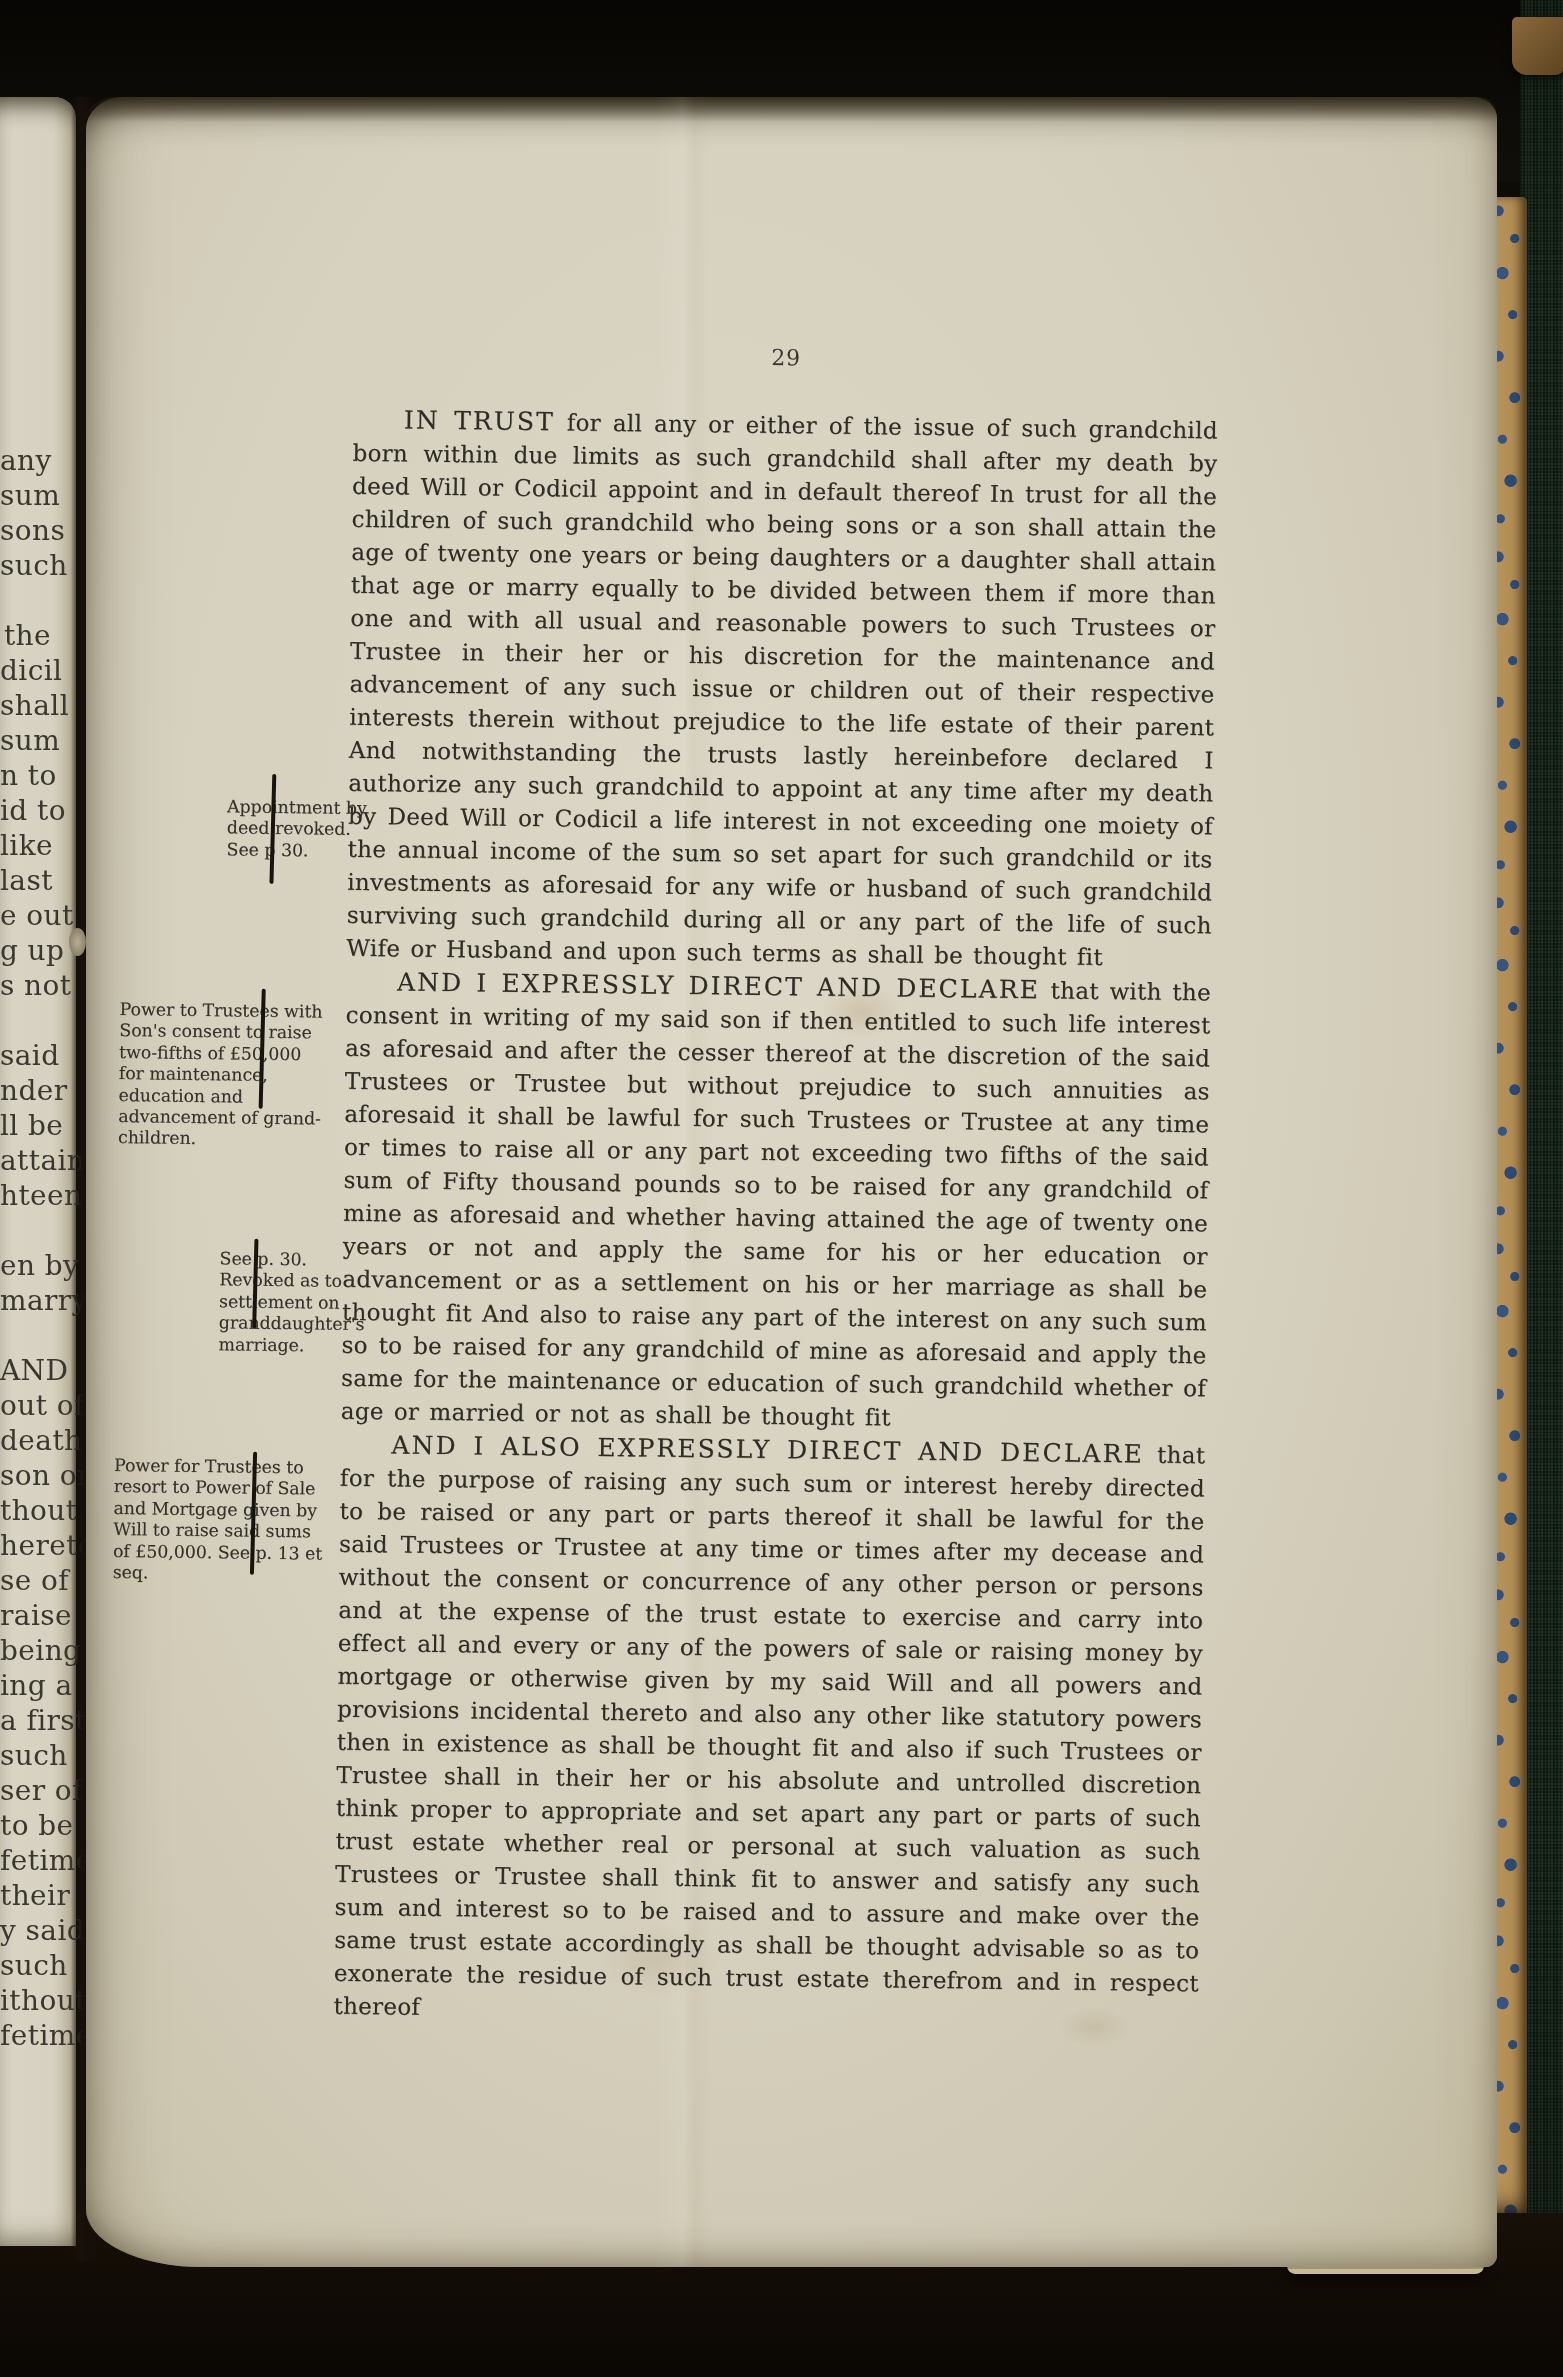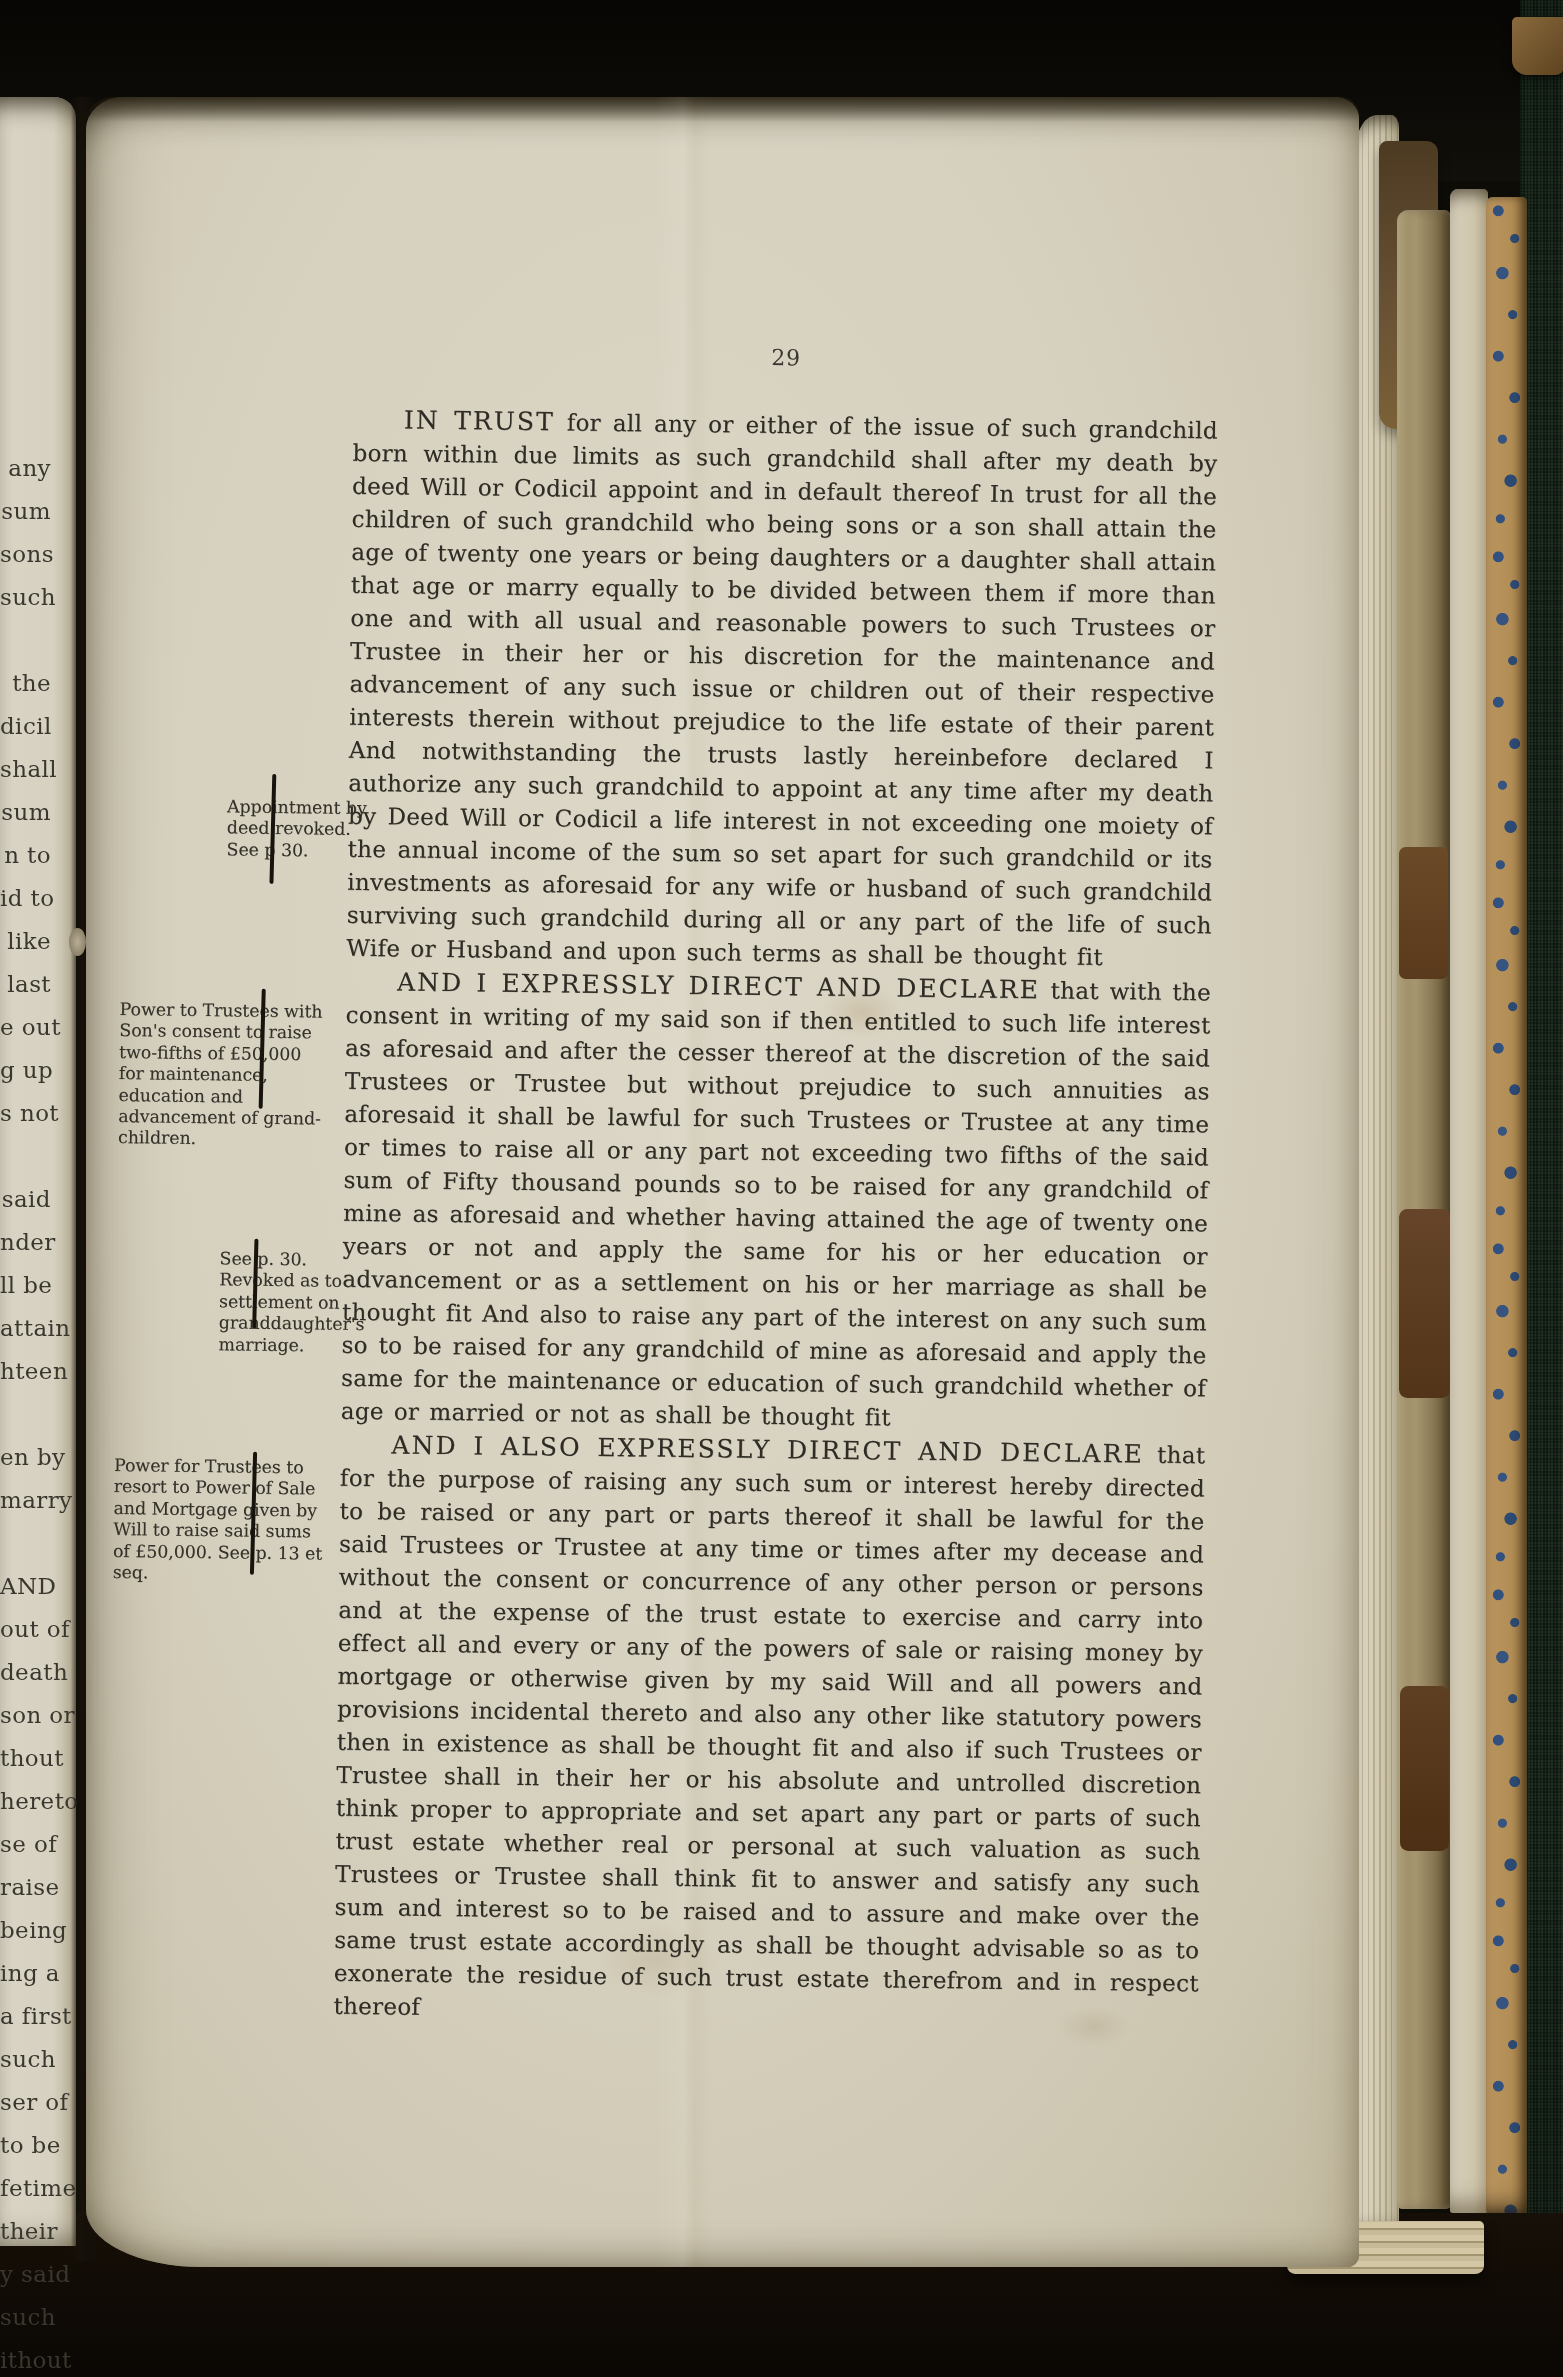--- a/index.html
+++ b/index.html
@@ -22,30 +22,30 @@
       linear-gradient(180deg,#101a12 0%,#1c2a1e 12%,#1b2a1e 80%,#0d150e 100%);}
   .leather-corner{position:absolute;left:1512px;top:16.5px;width:52px;height:58px;
     background:linear-gradient(135deg,#8a6a3e,#5d431f);border-radius:5px 1.6px 8.2px 15px;
     box-shadow:0 3.3px 8.2px rgba(0,0,0,.6);}
   
   .left-page{position:absolute;left:0;top:97px;width:76px;height:2149px;
     background:linear-gradient(90deg,#d9d4c4 0%,#d6d1c0 70%,#beb7a0 92%,#9a9078 100%);
     border-radius:0 21.4px 0 0;
     box-shadow:inset 0 21.4px 25px -15px rgba(40,34,18,.85), inset 0 -25px 25px -18px rgba(60,50,30,.5);}
   .fragments{position:absolute;top:346px;right:25px;width:51px;}
-  .frag{height:35px;line-height:35px;font-size:23px;color:#3a372e;text-align:right;
-    white-space:nowrap;letter-spacing:0.4px;margin-top:8px;}
+  .frag{height:35px;line-height:35px;font-size:28px;color:#3a372e;text-align:right;
+    white-space:nowrap;letter-spacing:0.4px;}
   
   .gutter{position:absolute;left:71px;top:97px;width:26px;height:2164px;
     background:linear-gradient(90deg,rgba(25,20,10,0) 0%,rgba(22,18,10,.88) 40%,rgba(20,16,9,.92) 58%,rgba(30,24,12,0) 100%);}
   .gutter-knot{position:absolute;left:69px;top:928px;width:16.5px;height:28px;
     background:radial-gradient(ellipse at 50% 50%,#b8ae95 0%,#8d8269 70%,rgba(80,70,50,0) 100%);
     border-radius:50%;}
   
-  .main-page{position:absolute;left:86px;top:97px;width:1273px;height:2170px;
+  .main-page{position:absolute;left:86px;top:97px;width:1411px;height:2170px;
     background:
       radial-gradient(ellipse at 45% 38%,#dcd7c6 0%,#d6d1bf 50%,#cdc6b1 80%,#c2ba9f 100%);
     border-radius:38px 25px 11.5px 115px / 33px 21.4px 11.5px 58px;
     box-shadow:
       inset 0 28px 36px -20px rgba(38,32,16,.85),
       inset 46px 0 74px -49px rgba(70,58,34,.55),
       inset -36px 0 58px -38px rgba(110,92,56,.38),
       inset 0 -25px 36px -23px rgba(70,58,32,.5);}
   .top-smudge{position:absolute;left:0;top:0;width:100%;height:25px;
     background:linear-gradient(180deg,rgba(35,28,14,.75),rgba(35,28,14,0));

